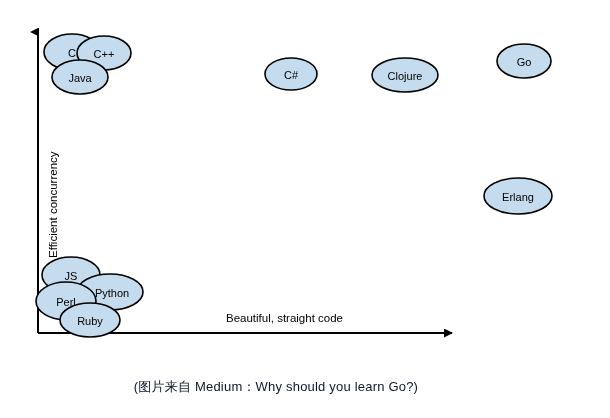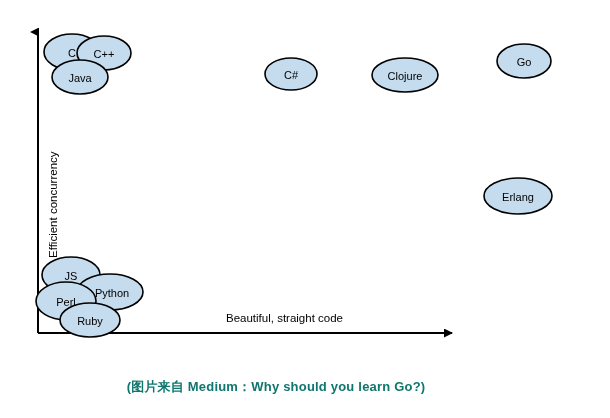--- a/index.html
+++ b/index.html
@@ -42,24 +42,23 @@
     fill: #000000;
   }
   .caption {
     position: absolute;
     left: 0;
     top: 378px;
     width: 552px;
     text-align: center;
     font-family: "Liberation Sans", sans-serif;
     font-size: 13px;
-    color: #0f766e;
+    color: #0f172a;
     letter-spacing: 0.2px;
     white-space: nowrap;
-    font-weight: bold;
   }
 </style>
 </head>
 <body>
 
 <div id="chart-stage">
 
   <svg id="scatter-svg" viewBox="0 0 610 418">
     <defs>
       <marker id="arrow-up" markerWidth="9" markerHeight="9" refX="4.5" refY="8" orient="auto" markerUnits="userSpaceOnUse">

